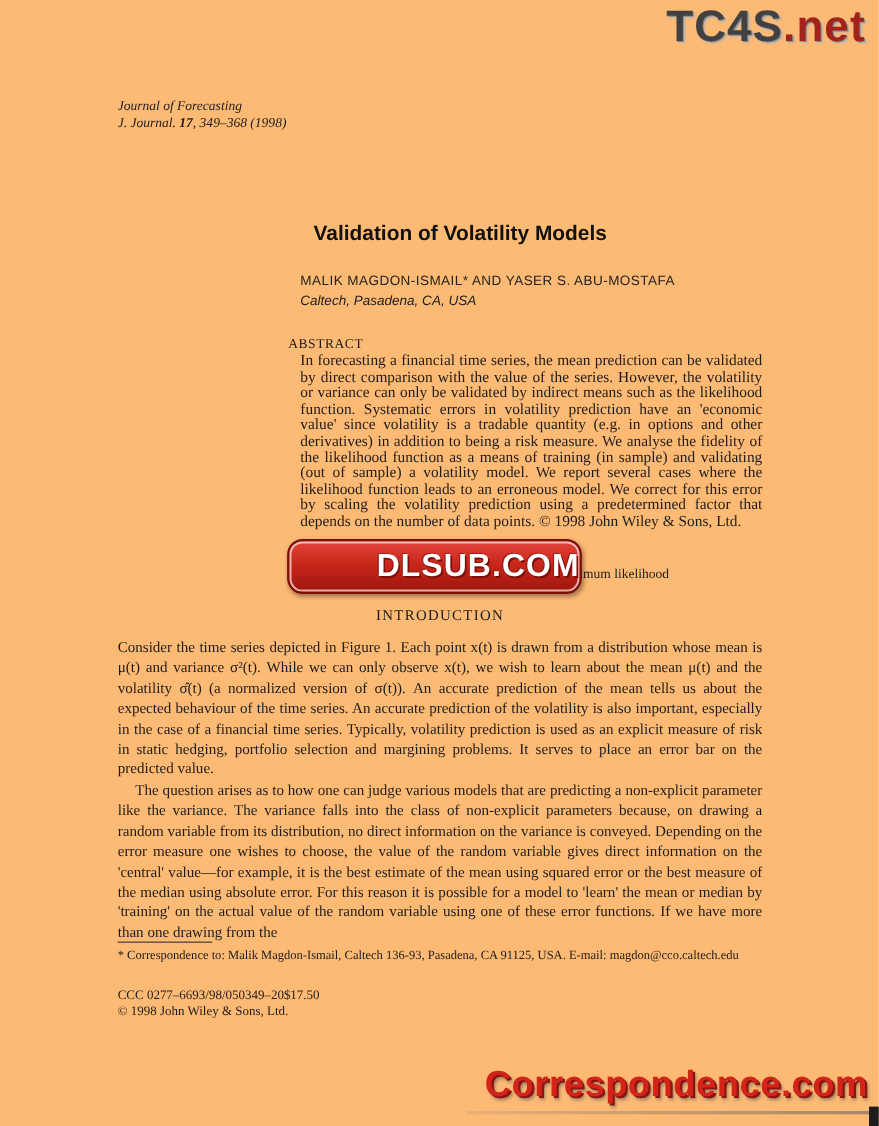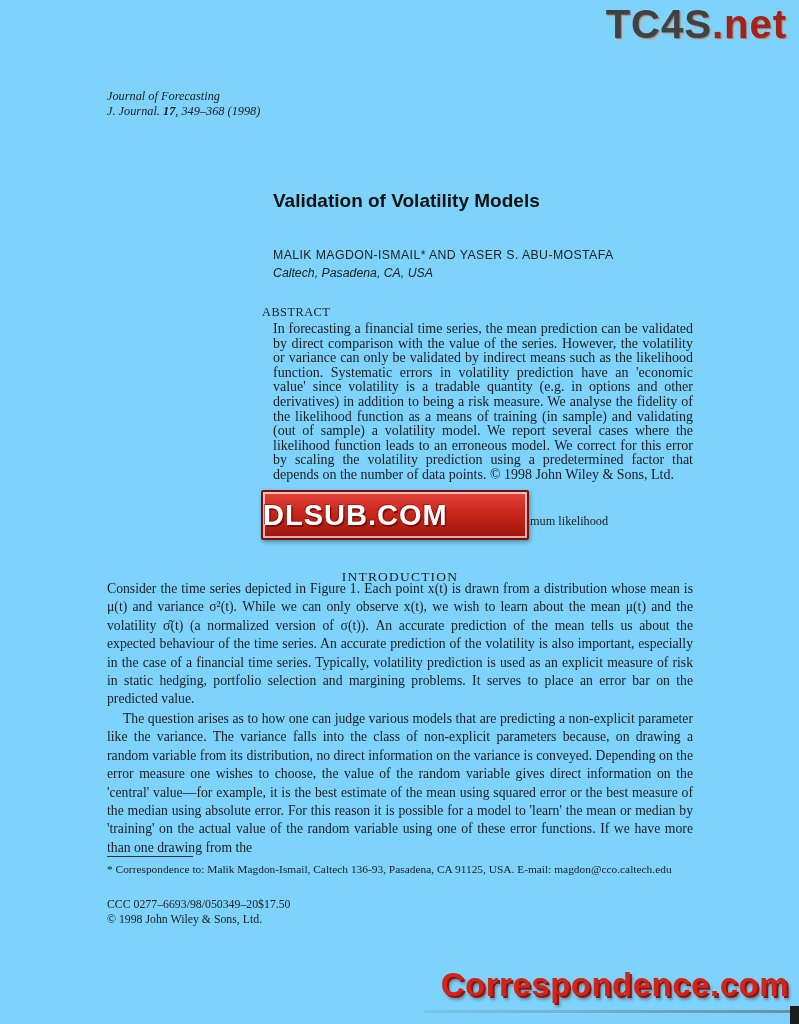--- a/index.html
+++ b/index.html
@@ -1,35 +1,35 @@
 <!DOCTYPE html>
 <html><head>
 <meta charset="utf-8">
 <style>
   html, body { margin:0; padding:0; background:#ffffff; }
   .page {
-    position:relative; width:799px; height:1024px; background:#7dd3fc;
+    position:relative; width:799px; height:1024px; background:#fdba74;
     font-family:"Liberation Serif", serif; color:#1c1c1c; overflow:hidden;
   }
 
   
   .wm-tc4s {
     position:absolute; top:2px; right:12px;
     font-family:"Liberation Sans", sans-serif; font-weight:bold;
     font-size:40px; letter-spacing:1px; color:#414141;
     text-shadow:1px 1px 0 #8a8a8a, 2px 2px 2px #b5b5b5;
   }
   .wm-tc4s .net { color:#a3231a; }
 
   .banner {
     position:absolute; left:261px; top:490px; width:264px; height:46px; z-index:2;
     background:linear-gradient(180deg,#e2453a 0%, #c8271b 45%, #9e150c 100%);
-    border:2px solid #7c0f08; border-radius:2px;
+    border:2px solid #7c0f08; border-radius:14px;
     box-shadow: inset 0 0 0 2px rgba(255,255,255,0.65), 1px 2px 4px rgba(0,0,0,0.35);
-    display:flex; align-items:center; justify-content:flex-start;
+    display:flex; align-items:center; justify-content:flex-end;
   }
   .banner span {
     font-family:"Liberation Sans", sans-serif; font-weight:bold;
     font-size:29px; letter-spacing:1px; color:#ffffff;
     text-shadow:1.5px 1.5px 0 #7c0f08, -1px -1px 0 rgba(124,15,8,0.6);
   }
 
   .wm-bottom {
     position:absolute; right:10px; top:966px; z-index:2;
     font-family:"Liberation Sans", sans-serif; font-weight:bold;
@@ -40,40 +40,40 @@
     position:absolute; left:424px; top:1010px; width:375px; height:3px;
     background:linear-gradient(90deg, rgba(120,120,120,0.15), rgba(90,90,90,0.55));
   }
   .corner-mark { position:absolute; right:0; top:1006px; width:9px; height:18px; background:#1d1d1d; }
 
   
   .journal { position:absolute; left:107px; top:89px; font-style:italic; font-size:12.3px; line-height:14.5px; }
 
   
   .title {
-    position:absolute; left:273px; top:190px; margin:0;
+    position:absolute; left:273px; top:190px; margin:12px;
     font-family:"Liberation Sans", sans-serif; font-size:19px; font-weight:bold; color:#111;
   }
   .authors {
     position:absolute; left:273px; top:236px;
     font-family:"Liberation Sans", sans-serif; font-size:12.3px; letter-spacing:0.4px; color:#222;margin-top:12px;
   }
   .affiliation {
     position:absolute; left:273px; top:266px;
     font-family:"Liberation Sans", sans-serif; font-style:italic; font-size:12.3px;
   }
 
   
   .abs-head { position:absolute; left:262px; top:305px; font-size:12.3px; letter-spacing:0.5px; }
   .abs-body { position:absolute; left:273px; top:322px; width:420px; font-size:14px; line-height:14.6px; text-align:justify; }
   .keywords { position:absolute; left:273px; top:514px; width:420px; font-size:12.3px; z-index:1; }
   .kw-label { font-variant:small-caps; margin-right:14px; }
 
   
-  .intro-head { position:absolute; left:107px; top:552px; width:586px; text-align:center; font-size:13.5px; letter-spacing:1.2px;margin-top:17px; }
+  .intro-head { position:absolute; left:107px; top:552px; width:586px; text-align:center; font-size:13.5px; letter-spacing:1.2px; }
   .body-par { position:absolute; left:107px; width:586px; font-size:13.7px; line-height:18.4px; text-align:justify; margin:0; }
   .p1 { top:580px; }
   .p2 { top:710px; text-indent:16px;font-family:Liberation Serif, serif; }
 
   
   .fn-rule { position:absolute; left:107px; top:856px; width:86px; border-top:1.2px solid #333; }
   .fn-text { position:absolute; left:107px; top:863px; width:586px; font-size:11.4px; line-height:13.6px; text-align:justify; }
   .ccc { position:absolute; left:107px; top:897px; font-size:11.8px; }
   .copyright { position:absolute; left:107px; top:912px; font-size:11.8px; }
 </style>

